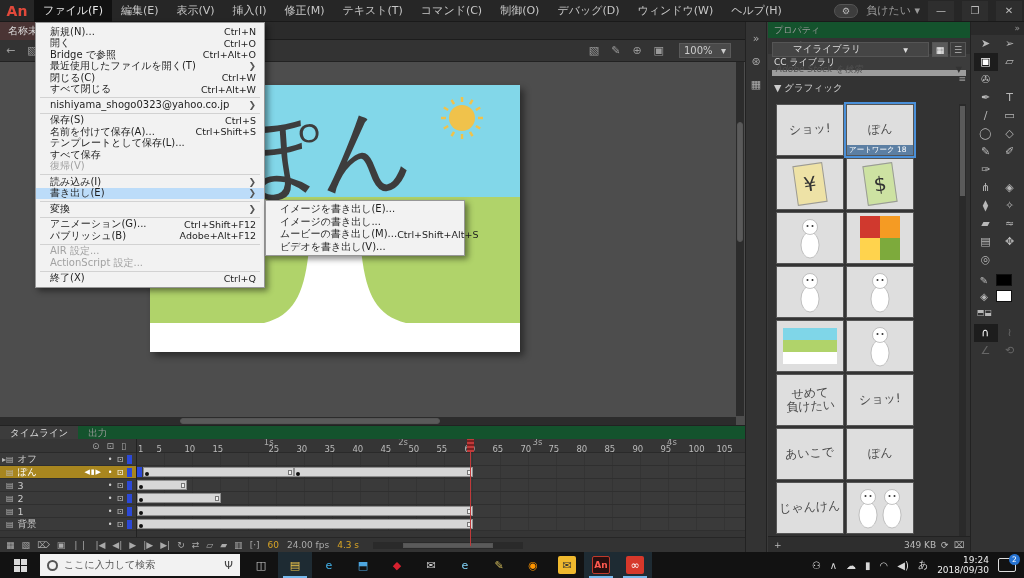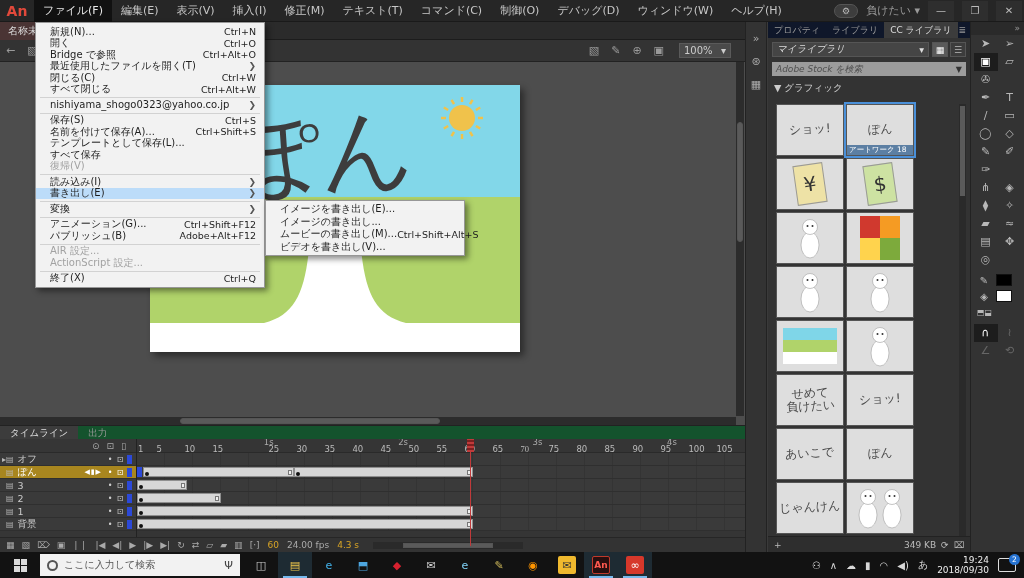--- a/index.html
+++ b/index.html
@@ -84,27 +84,27 @@
     display:flex; align-items:center; font-size:9px; color:#aaa; gap:8px; padding:0 6px; }
   #tl-status .grp { display:flex; gap:7px; }
   #tl-status .num { color:#d8a425; }
   #tl-scroll { width:150px; height:7px; background:#2a2a2a; margin-left:6px; position:relative; }
   #tl-scroll .thumb { position:absolute; left:30px; top:1px; width:90px; height:5px; background:#5a5a5a; }
   
   #dockstrip { position:absolute; left:745px; top:22px; width:22px; height:530px; background:#333;
     border-left:1px solid #222; border-right:1px solid #222; text-align:center; }
   #dockstrip .ds { margin-top:10px; color:#aaa; font-size:11px; }
   #library { position:absolute; left:768px; top:22px; width:202px; height:530px; background:#333; }
-  #lib-tabs { height:16px; background:#0f172a; display:flex; align-items:stretch; font-size:9px; }
+  #lib-tabs { height:16px; background:#14532d; display:flex; align-items:stretch; font-size:9px;flex-direction:column; }
   .lib-tab { padding:0 6px; line-height:16px; color:#999; white-space:nowrap; }
   .lib-tab.active { background:#3c3c3c; color:#ddd; }
   #lib-menu-ic { margin-left:auto; line-height:16px; padding-right:4px; color:#999; }
   #lib-ddrow { display:flex; align-items:center; gap:3px; padding:4px 4px 2px 4px; }
   #lib-dd { flex:1; background:#454545; border:1px solid #555; height:15px; display:flex; align-items:center;
-    justify-content:space-between; padding:0 4px; font-size:9.5px; color:#ddd;font-style:italic; }
+    justify-content:space-between; padding:0 20px; font-size:9.5px; color:#ddd; }
   .viewbtn { width:16px; height:15px; background:#3c3c3c; border:1px solid #555; color:#bbb; text-align:center; line-height:14px; font-size:9px; }
   .viewbtn.active { background:#5a5a5a; color:#fff; }
   #lib-search { margin:3px 4px; height:14px; background:#9c9c9c; display:flex; align-items:center; justify-content:space-between; padding:0 4px; }
   #lib-search .ph { color:#4f4f4f; font-style:italic; font-size:9px; }
   #lib-search .dd { color:#333; font-size:8px; }
   #lib-section { font-size:9.5px; color:#ccc; padding:3px 6px; }
   #lib-grid { position:absolute; left:8px; top:82px; width:140px; display:grid; grid-template-columns:68px 68px; grid-auto-rows:52px; gap:2px; }
   .thumb { position:relative; background:#dedede; border:1px solid #555; overflow:hidden; color:#555;
     display:flex; align-items:center; justify-content:center; }
   .thumb.sel { outline:2px solid #4a90d9; }
@@ -301,21 +301,21 @@
           <span class="rnum" style="left: 99px; margin-top: 20px;">20</span>
           <span class="rnum" style="left: 131.4px;">25</span>
           <span class="rnum" style="left: 159.4px;">30</span>
           <span class="rnum" style="left: 187.4px;">35</span>
           <span class="rnum" style="left: 215.4px;">40</span>
           <span class="rnum" style="left: 243.4px;">45</span>
           <span class="rnum" style="left: 271.4px;">50</span>
           <span class="rnum" style="left: 299.4px;">55</span>
           <span class="rnum" style="left: 327.4px;">60</span>
           <span class="rnum" style="left: 355.4px;">65</span>
-          <span class="rnum" style="left: 383.4px; font-family: Liberation Serif, serif;">70</span>
+          <span class="rnum" style="left: 383.4px;">70</span>
           <span class="rnum" style="left: 411.4px;">75</span>
           <span class="rnum" style="left: 439.4px;">80</span>
           <span class="rnum" style="left: 467.4px;">85</span>
           <span class="rnum" style="left: 495.4px;">90</span>
           <span class="rnum" style="left: 523.4px;">95</span>
           <span class="rnum" style="left: 551.4px;">100</span>
           <span class="rnum" style="left: 579.4px;">105</span>
         </div>
       <div id="frame-rows">
           <div class="frow"></div>

